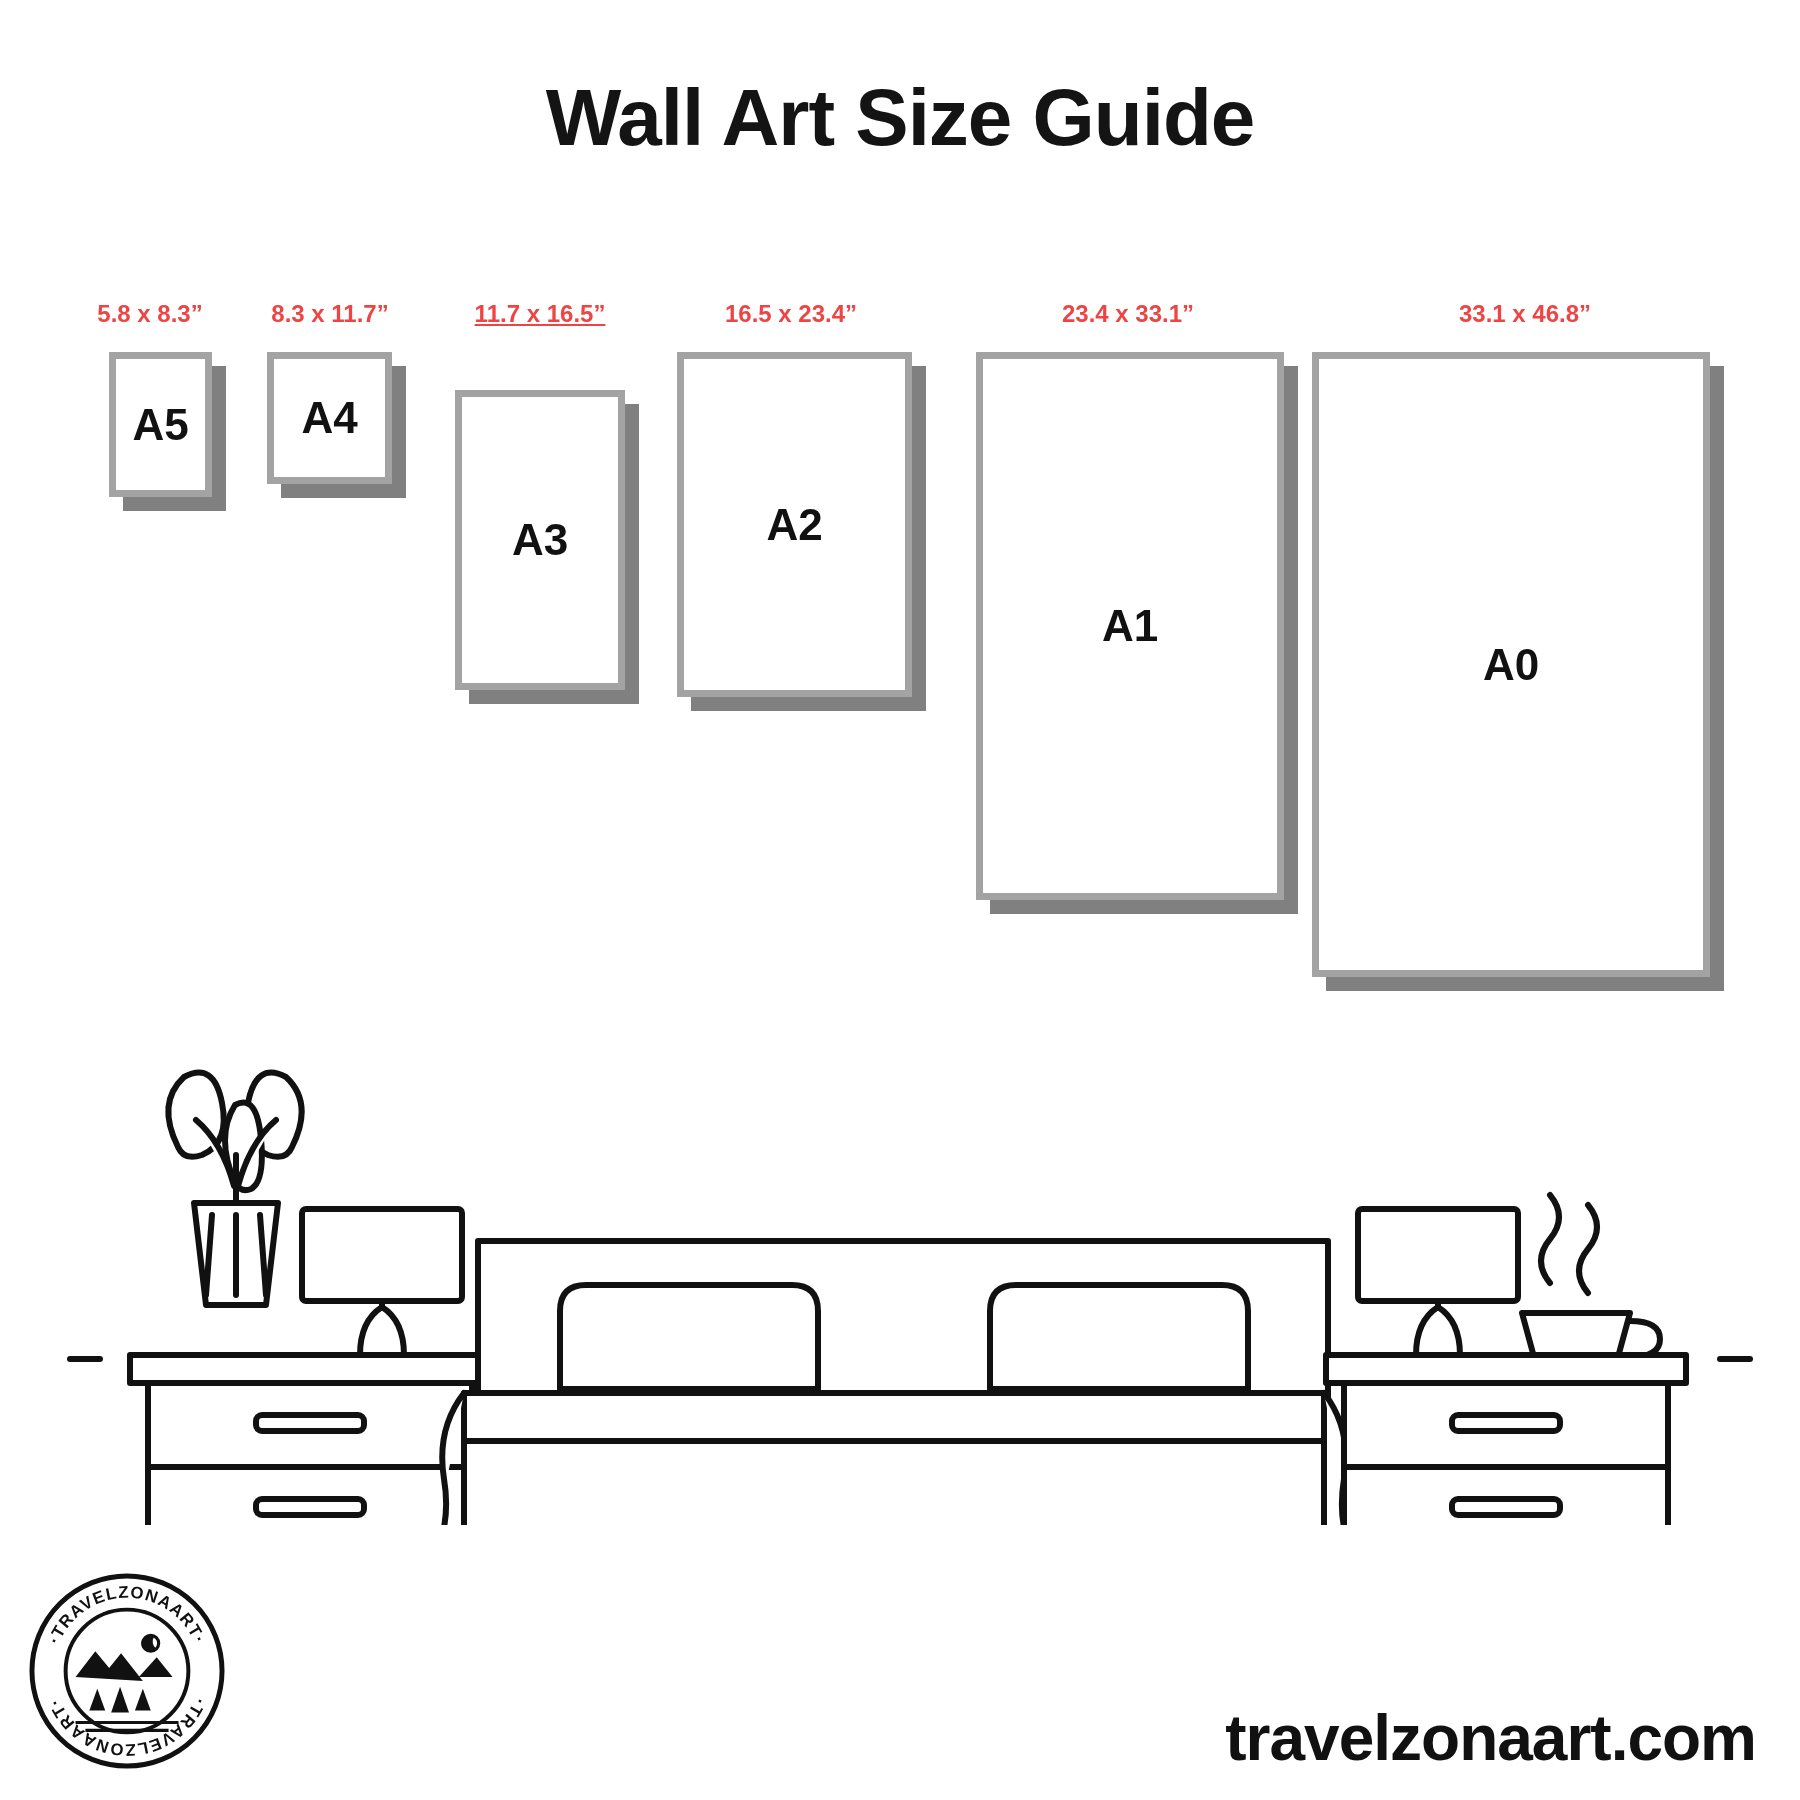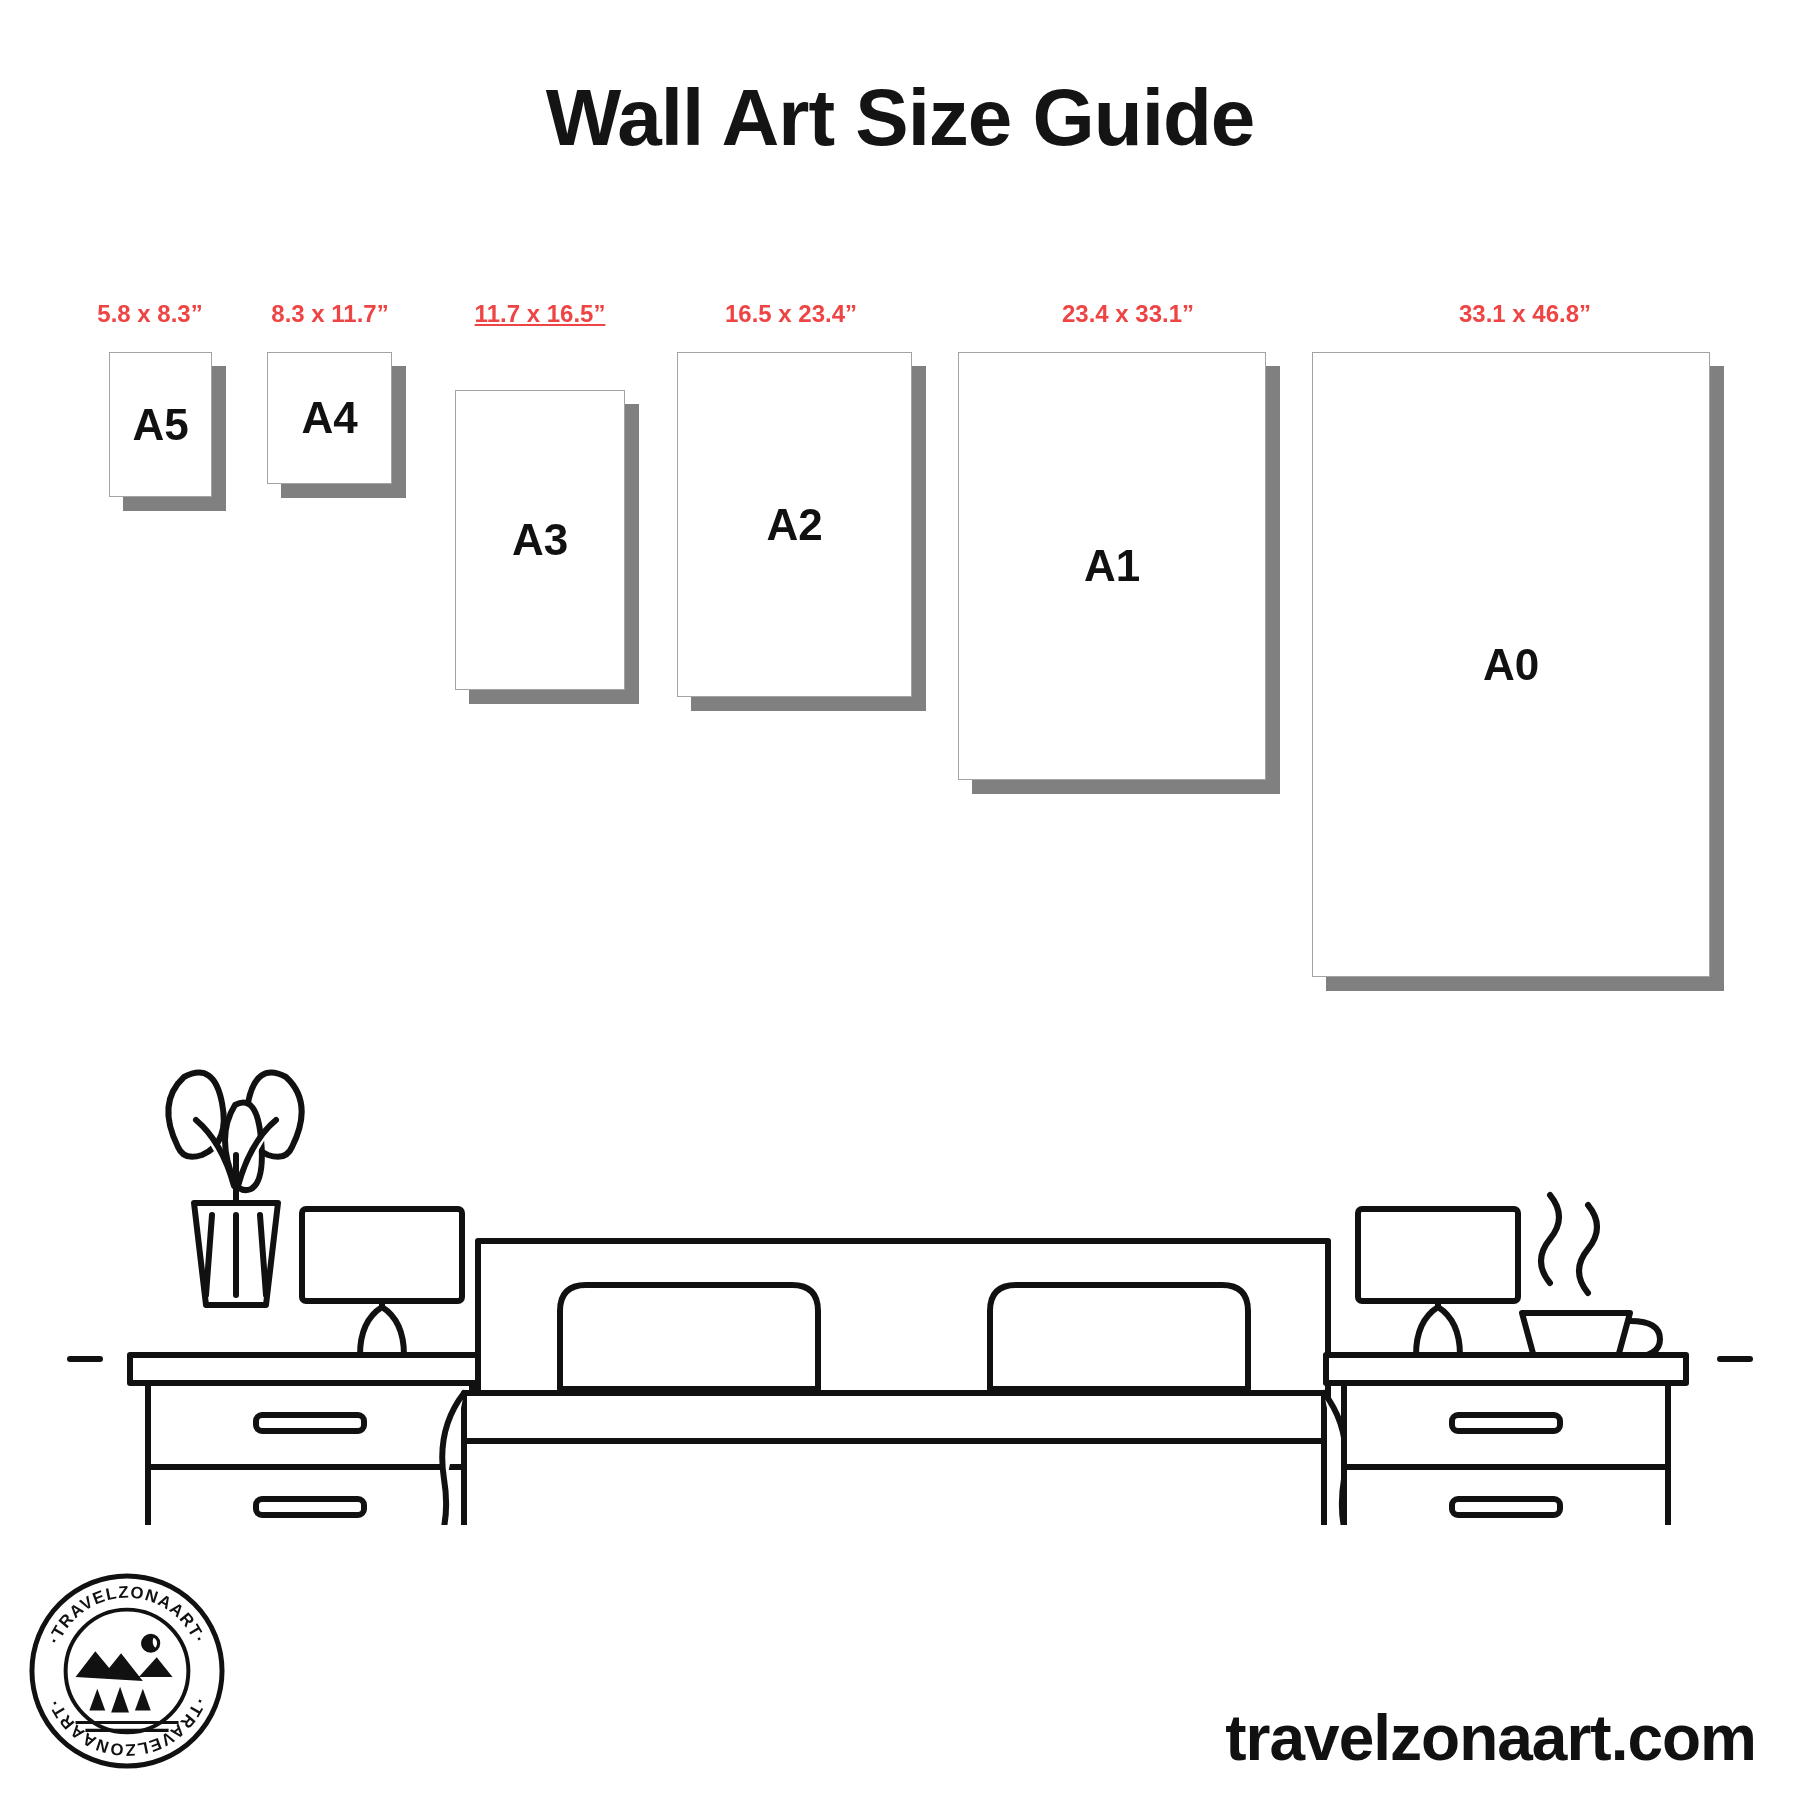--- a/index.html
+++ b/index.html
@@ -62,21 +62,21 @@
     width: 100%;
     height: 100%;
   }
   .frame-box {
     position: absolute;
     left: 0;
     top: 0;
     width: 100%;
     height: 100%;
     background: #ffffff;
-    border: 1px solid #a3a3a3;
+    border: 7px solid #a3a3a3;
     box-sizing: border-box;
     display: flex;
     align-items: center;
     justify-content: center;
   }
   .frame-label {
     font-size: 44px;
     font-weight: bold;
     color: #111111;
   }
@@ -153,21 +153,21 @@
     <div class="frame-wrap" style="left:17px; top:52px; width:235px; height:345px;">
       <div class="frame-shadow"></div>
       <div class="frame-box">
         <span class="frame-label">A2</span>
       </div>
     </div>
   </div>
 
   <div class="size-item" style="left:952px; top:300px; width:352px;">
     <div class="size-dim" style="top:0;">23.4 x 33.1”</div>
-    <div class="frame-wrap" style="left:6px; top:52px; width:308px; height:428px;">
+    <div class="frame-wrap" style="left:24px; top:52px; width:308px; height:548px;">
       <div class="frame-shadow"></div>
       <div class="frame-box">
         <span class="frame-label">A1</span>
       </div>
     </div>
   </div>
 
   <div class="size-item" style="left:1310px; top:300px; width:430px;">
     <div class="size-dim" style="top:0;">33.1 x 46.8”</div>
     <div class="frame-wrap" style="left:2px; top:52px; width:398px; height:625px;">

